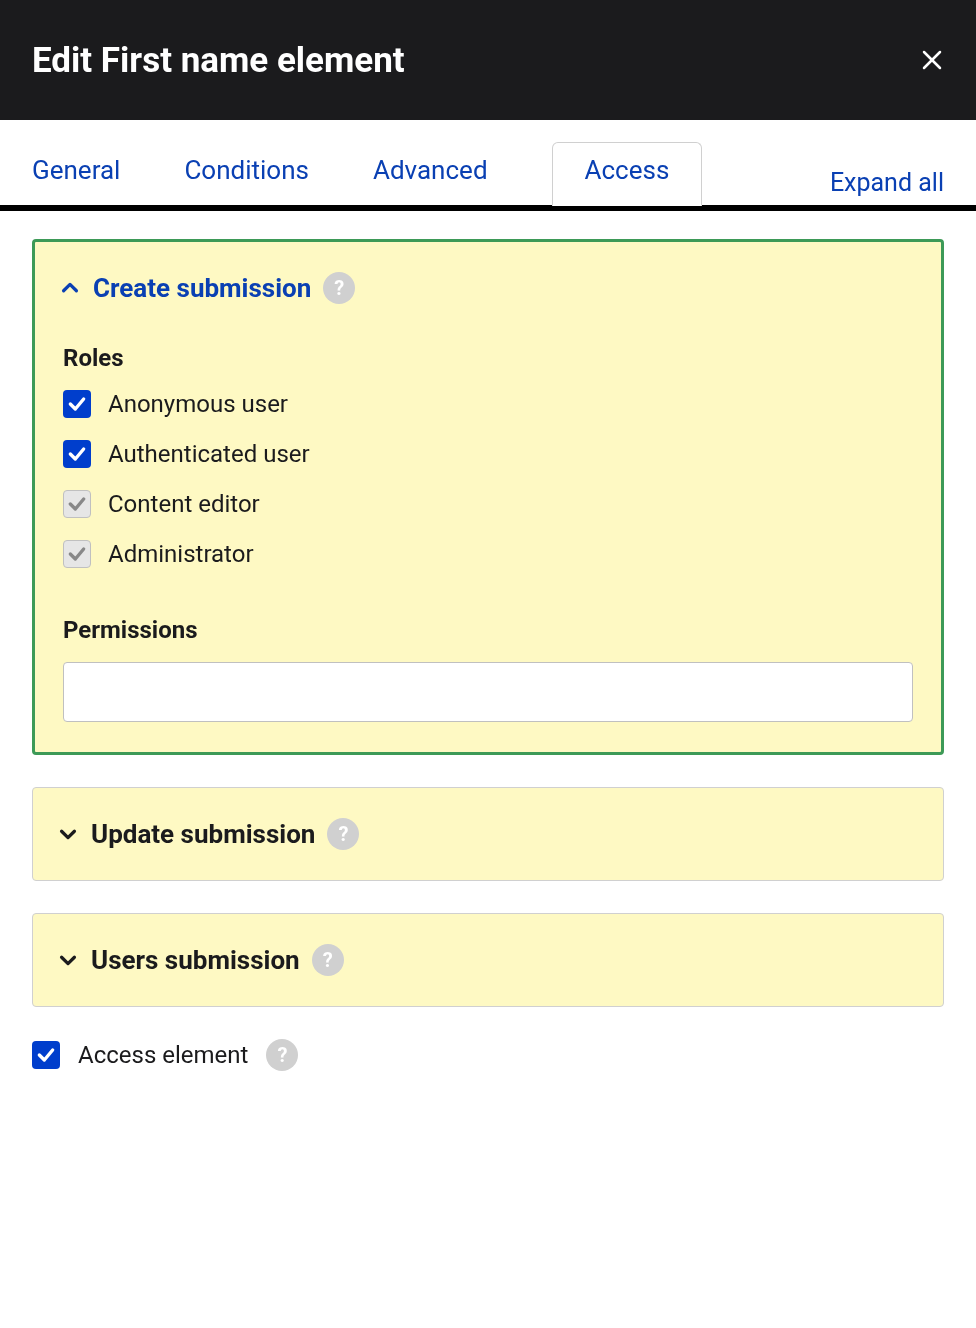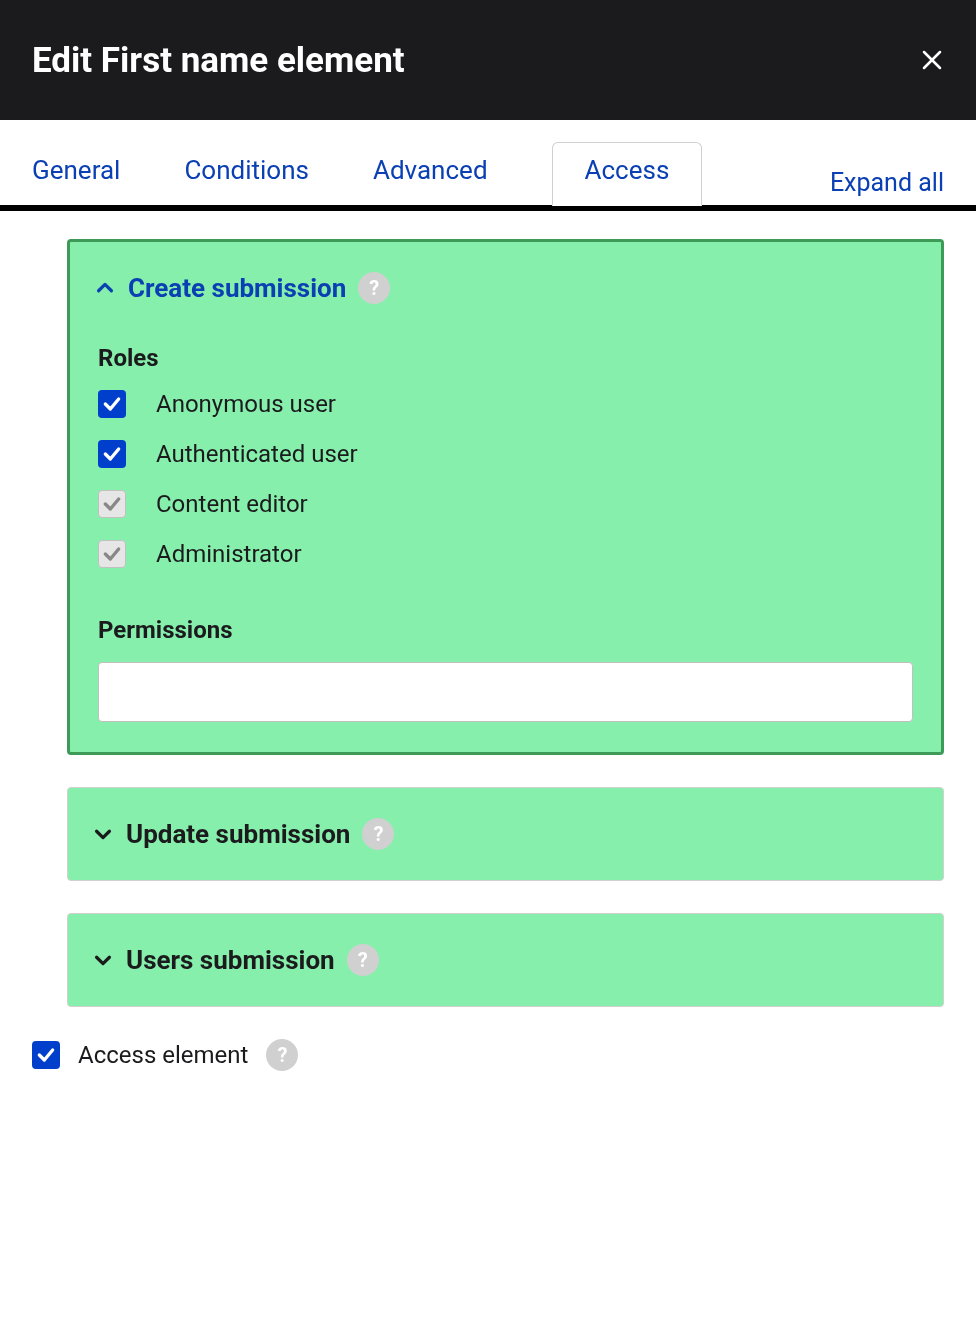--- a/index.html
+++ b/index.html
@@ -5,31 +5,31 @@
 * { box-sizing: border-box; margin: 0; padding: 0; }
 body { font-family: -apple-system, BlinkMacSystemFont, "Segoe UI", Roboto, sans-serif; background: #fff; width: 976px; }
 .header { background: #1b1b1d; color: #fff; height: 120px; display: flex; align-items: center; justify-content: space-between; padding: 0 32px; }
 .header-title { font-size: 35px; font-weight: 700; }
 .close-btn { color: #fff; cursor: pointer; display: flex; align-items: center; justify-content: center; }
 .tabs-row { display: flex; align-items: flex-end; padding: 22px 32px 0 32px; border-bottom: 6px solid #000000; justify-content: flex-start; gap: 64px; position: relative; }
 .tab { color: #0a40b3; font-size: 26px; font-weight: 400; padding: 12px 0 20px 0; cursor: pointer; }
 .tab.active { border: 1px solid #d0d0d0; border-bottom: 1px solid #fff; border-radius: 6px 6px 0 0; padding: 12px 32px 20px 32px; margin-bottom: -1px; position: relative; background: #fff; }
 .expand-all { color: #0a40b3; font-size: 25px; position: absolute; right: 32px; bottom: 8px; cursor: pointer; }
 .content { padding: 28px 32px 0 32px; }
-.panel { border: 1px solid #d0d0d0; border-radius: 4px; margin-bottom: 32px; background: #86efac; margin-left: 35px; }
+.panel { border: 1px solid #d0d0d0; border-radius: 4px; margin-bottom: 32px; background: #fef9c3; }
 .panel.highlighted { border: 3px solid #3d9a57; }
 .panel-header { display: flex; align-items: center; gap: 12px; padding: 30px 24px; cursor: pointer; }
 .panel.highlighted .panel-header .panel-title { color: #0a40b3; }
 .chevron { display: flex; align-items: center; justify-content: center; color: #1b1b1d; }
 .panel.highlighted .chevron { color: #0a40b3; }
 .panel-title { font-size: 26px; font-weight: 700; color: #1b1b1d; }
 .help-icon { display: inline-flex; align-items: center; justify-content: center; width: 32px; height: 32px; border-radius: 50%; background: #d0d0d0; color: #fff; font-size: 20px; font-weight: 700; }
 .panel-body { padding: 0 28px 30px 28px; }
 .section-label { font-size: 24px; font-weight: 700; color: #1b1b1d; margin-bottom: 18px; margin-top: 10px; }
-.checkbox-row { display: flex; align-items: center; gap: 30px; margin-bottom: 22px; }
+.checkbox-row { display: flex; align-items: center; gap: 17px; margin-bottom: 22px; }
 .checkbox { width: 28px; height: 28px; border-radius: 4px; display: flex; align-items: center; justify-content: center; cursor: pointer; }
 .checkbox.checked { background: #003ecc; }
 .checkbox.checked-disabled { background: #e6e6e6; border: 1px solid #c0c0c0; }
 .checkbox-label { font-size: 24px; color: #1b1b1d; }
 .field-group { margin-top: 48px; }
 .text-input { width: 100%; height: 84px; border: 1px solid #c0c0c0; border-radius: 4px; padding: 0 60px 0 18px; font-size: 22px; position: relative; }
 .input-wrapper { position: relative; }
 .search-icon { position: absolute; right: 20px; top: 50%; transform: translateY(-50%); color: #6b6b6b; }
 .perm-input { width: 100%; height: 60px; border: 1px solid #c0c0c0; border-radius: 4px; padding: 0 18px; font-size: 22px; }
 .standalone-checkbox { display: flex; align-items: center; gap: 18px; padding: 0 32px 20px 32px; }

